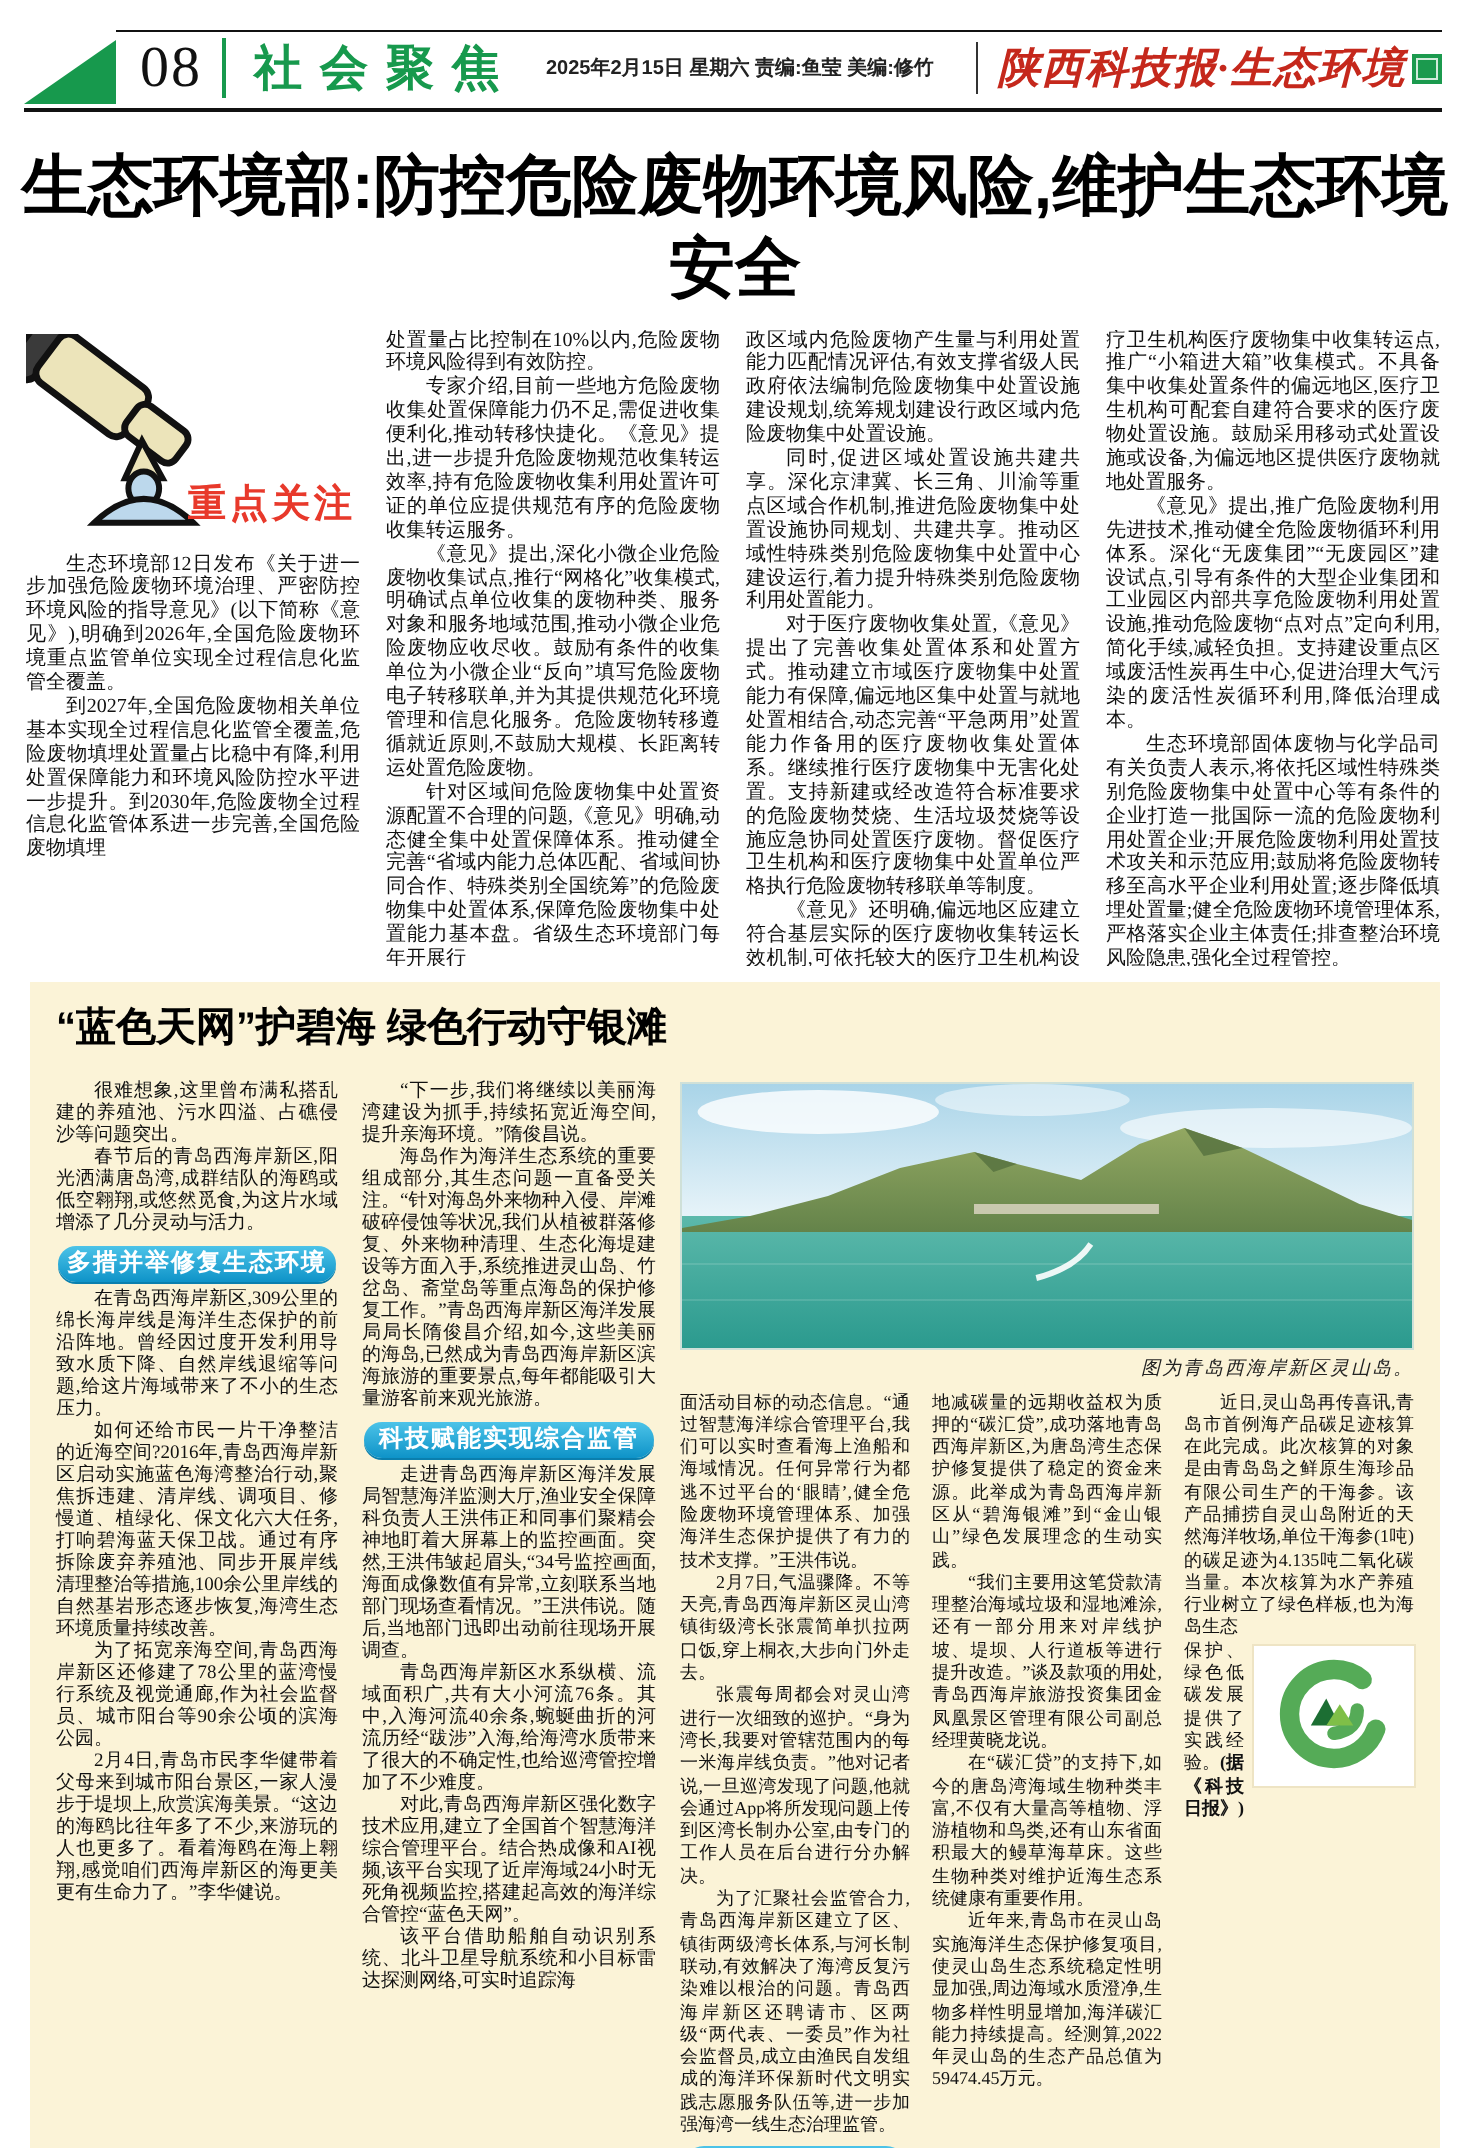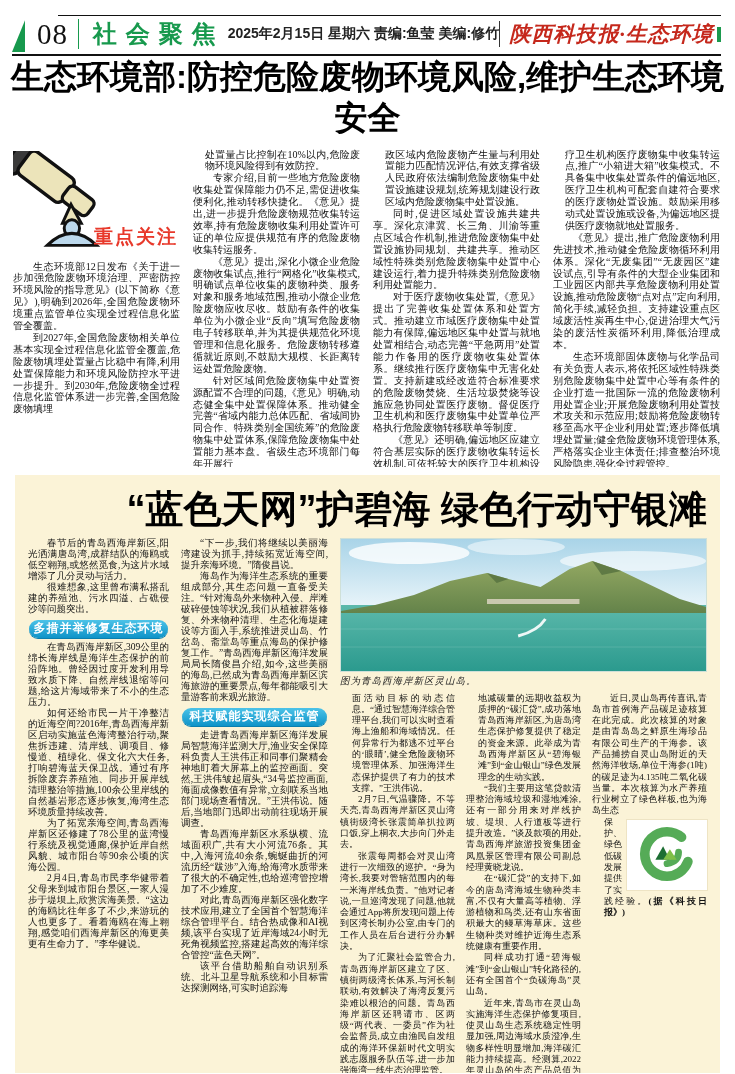--- a/index.html
+++ b/index.html
@@ -7,50 +7,50 @@
         font-family:"Liberation Serif","DejaVu Serif",serif;color:#111;}
   
   .hdr{position:relative;margin:14px 14px 0 12px;height:40px;border-bottom:2px solid #111;}
   .hdr-topline{position:absolute;left:46px;right:0;top:1px;border-top:1.5px solid #111;}
   .hdr-row{display:flex;align-items:center;height:100%;}
   .tri{width:46px;height:32px;background:#17994d;clip-path:polygon(0 100%,100% 0,100% 100%);margin-top:4px;}
   .pageno{font-size:29px;font-family:"Liberation Serif",serif;margin:0 10px 0 12px;letter-spacing:1px;}
   .vbar-green{width:2px;height:30px;background:#17994d;margin-right:14px;}
   .section-title{color:#17994d;font-weight:bold;font-size:24px;letter-spacing:9px;
         font-family:"Liberation Sans","DejaVu Sans",sans-serif;white-space:nowrap;}
-  .dateline{font-size:14px;font-weight:bold;margin-left:3px;white-space:nowrap;
+  .dateline{font-size:10px;font-weight:bold;margin-left:14px;white-space:nowrap;
         font-family:"Liberation Sans",sans-serif;color:#222;}
   .hdr-spacer{flex:1;}
   .vbar-thin{width:1px;height:26px;background:#333;margin-right:10px;}
   .masthead{color:#c5281c;font-size:21px;font-weight:bold;font-style:italic;white-space:nowrap;
         font-family:"Liberation Serif",serif;letter-spacing:1px;}
   .mast-badge{width:15px;height:15px;background:#1b9a4e;display:inline-block;margin-left:3px;vertical-align:middle;
         box-shadow:inset 0 0 0 2px #1b9a4e, inset 0 0 0 3px rgba(255,255,255,.8);}
   
-  .headline1{margin:0 8px 0;text-align:center;font-family:"Liberation Sans","DejaVu Sans",sans-serif;
+  .headline1{margin:16px 8px 0;text-align:center;font-family:"Liberation Sans","DejaVu Sans",sans-serif;
         font-weight:900;font-size:33px;line-height:1.25;letter-spacing:0px;color:#000;}
   .a1-body{margin:10px 15px 0 13px;display:flex;gap:13px;height:318px;overflow:hidden;}
   .a1-col{flex:1;font-size:10px;line-height:11.9px;text-align:justify;}
   .para{margin:0;text-indent:2em;}
-  .cont{text-indent:0;margin-left:12px;}
+  .cont{text-indent:0;}
   .focus-graphic{position:relative;height:104px;margin:2px 0 6px;}
   .focus-label{position:absolute;right:2px;bottom:12px;color:#e8392b;font-weight:900;font-size:19px;
         font-family:"Liberation Sans",sans-serif;letter-spacing:2px;}
   
   .a2{margin:8px 15px 0;background:#fbf3d7;height:598px;box-sizing:border-box;
       padding:6px 13px 10px;overflow:hidden;}
-  .headline2{text-align:right;font-family:"Liberation Sans","DejaVu Sans",sans-serif;
-      font-weight:900;font-size:38px;margin:3px 0 3px;color:#000;}
+  .headline2{text-align:left;font-family:"Liberation Sans","DejaVu Sans",sans-serif;
+      font-weight:900;font-size:20px;margin:3px 0 14px;color:#000;}
   .a2-row{display:flex;gap:12px;}
   .a2-colA{width:141px;flex:none;font-size:9.5px;line-height:11px;text-align:justify;}
   .a2-colB{width:147px;flex:none;font-size:9.5px;line-height:11px;text-align:justify;}
   .a2-right{flex:1;display:flex;flex-direction:column;min-width:0;}
   .photo{height:132px;overflow:hidden;border:1px solid #cfe0d8;}
   .photo svg{display:block;}
-  .caption{text-align:left;font-size:9.5px;color:#222;margin:3px 0 5px;font-style:italic;letter-spacing:1px;}
+  .caption{text-align:right;font-size:9.5px;color:#222;margin:3px 0 5px;font-style:italic;letter-spacing:1px;}
   .a2-row3{display:flex;gap:11px;flex:1;}
   .a2-colS{flex:1;font-size:9px;line-height:11.3px;text-align:justify;min-width:0;}
   .subhead{display:block;margin:5px 1px 4px;border-radius:11px;text-align:center;
       background:linear-gradient(180deg,#4cc3e8,#0e93c8);color:#fff;font-weight:bold;font-size:12px;
       font-family:"Liberation Sans",sans-serif;padding:3px 0 4px;box-shadow:0 1px 0 #0a7fae;letter-spacing:1px;}
   .credit{font-weight:bold;}
   .tashan-box{float:right;width:76px;margin:3px 0 0 5px;background:#fff;padding:5px 2px 4px;
       text-align:center;box-shadow:0 0 0 1px #eee4c4;}
 </style>
 </head>
@@ -110,26 +110,26 @@
       <p class="para">《意见》提出,推广危险废物利用先进技术,推动健全危险废物循环利用体系。深化“无废集团”“无废园区”建设试点,引导有条件的大型企业集团和工业园区内部共享危险废物利用处置设施,推动危险废物“点对点”定向利用,简化手续,减轻负担。支持建设重点区域废活性炭再生中心,促进治理大气污染的废活性炭循环利用,降低治理成本。</p>
       <p class="para"><span>生态环境部固体废物与化学品司有关负责人表示,将依托区域性特殊类别危险废物集中处置中心等有条件的企业打造一批国际一流的危险废物利用处置企业;开展危险废物利用处置技术攻关和示范应用;鼓励将危险废物转移至高水平企业利用处置;逐步降低填埋处置量;健全危险废物环境管理体系,严格落实企业主体责任;排查整治环境风险隐患,强化全过程管控。</span></p>
     </div>
   </div>
 
   <div class="a2">
     <div class="headline2">“蓝色天网”护碧海 绿色行动守银滩</div>
     <div class="a2-row">
 
       <div class="a2-colA">
+        <p class="para">很难想象,这里曾布满私搭乱建的养殖池、污水四溢、占礁侵沙等问题突出。</p>
         <p class="para">春节后的青岛西海岸新区,阳光洒满唐岛湾,成群结队的海鸥或低空翱翔,或悠然觅食,为这片水域增添了几分灵动与活力。</p>
-        <p class="para">很难想象,这里曾布满私搭乱建的养殖池、污水四溢、占礁侵沙等问题突出。</p>
         <span class="subhead">多措并举修复生态环境</span>
         <p class="para">在青岛西海岸新区,309公里的绵长海岸线是海洋生态保护的前沿阵地。曾经因过度开发利用导致水质下降、自然岸线退缩等问题,给这片海域带来了不小的生态压力。</p>
         <p class="para">如何还给市民一片干净整洁的近海空间?2016年,青岛西海岸新区启动实施蓝色海湾整治行动,聚焦拆违建、清岸线、调项目、修慢道、植绿化、保文化六大任务,打响碧海蓝天保卫战。通过有序拆除废弃养殖池、同步开展岸线清理整治等措施,100余公里岸线的自然基岩形态逐步恢复,海湾生态环境质量持续改善。</p>
-        <p class="para">为了拓宽亲海空间,青岛西海岸新区还修建了78公里的蓝湾慢行系统及视觉通廊,保护近岸自然风貌、城市阳台等90余公顷的滨海公园。</p>
+        <p class="para">为了拓宽亲海空间,青岛西海岸新区还修建了78公里的蓝湾慢行系统及视觉通廊,作为社会监督员、城市阳台等90余公顷的滨海公园。</p>
         <p class="para">2月4日,青岛市民李华健带着父母来到城市阳台景区,一家人漫步于堤坝上,欣赏滨海美景。“这边的海鸥比往年多了不少,来游玩的人也更多了。看着海鸥在海上翱翔,感觉咱们西海岸新区的海更美更有生命力了。”李华健说。</p>
       </div>
 
       <div class="a2-colB">
         <p class="para">“下一步,我们将继续以美丽海湾建设为抓手,持续拓宽近海空间,提升亲海环境。”隋俊昌说。</p>
         <p class="para">海岛作为海洋生态系统的重要组成部分,其生态问题一直备受关注。“针对海岛外来物种入侵、岸滩破碎侵蚀等状况,我们从植被群落修复、外来物种清理、生态化海堤建设等方面入手,系统推进灵山岛、竹岔岛、斋堂岛等重点海岛的保护修复工作。”青岛西海岸新区海洋发展局局长隋俊昌介绍,如今,这些美丽的海岛,已然成为青岛西海岸新区滨海旅游的重要景点,每年都能吸引大量游客前来观光旅游。</p>
         <span class="subhead">科技赋能实现综合监管</span>
         <p class="para">走进青岛西海岸新区海洋发展局智慧海洋监测大厅,渔业安全保障科负责人王洪伟正和同事们聚精会神地盯着大屏幕上的监控画面。突然,王洪伟皱起眉头,“34号监控画面,海面成像数值有异常,立刻联系当地部门现场查看情况。”王洪伟说。随后,当地部门迅即出动前往现场开展调查。</p>
         <p class="para">青岛西海岸新区水系纵横、流域面积广,共有大小河流76条。其中,入海河流40余条,蜿蜒曲折的河流历经“跋涉”入海,给海湾水质带来了很大的不确定性,也给巡湾管控增加了不少难度。</p>
         <p class="para">对此,青岛西海岸新区强化数字技术应用,建立了全国首个智慧海洋综合管理平台。结合热成像和AI视频,该平台实现了近岸海域24小时无死角视频监控,搭建起高效的海洋综合管控“蓝色天网”。</p>
@@ -175,21 +175,20 @@
             <p class="para">张震每周都会对灵山湾进行一次细致的巡护。“身为湾长,我要对管辖范围内的每一米海岸线负责。”他对记者说,一旦巡湾发现了问题,他就会通过App将所发现问题上传到区湾长制办公室,由专门的工作人员在后台进行分办解决。</p>
             <p class="para">为了汇聚社会监管合力,青岛西海岸新区建立了区、镇街两级湾长体系,与河长制联动,有效解决了海湾反复污染难以根治的问题。青岛西海岸新区还聘请市、区两级“两代表、一委员”作为社会监督员,成立由渔民自发组成的海洋环保新时代文明实践志愿服务队伍等,进一步加强海湾一线生态治理监管。</p>
             <span class="subhead">先行先试探寻发展新路</span>
 
           </div>
 
           <div class="a2-colS">
             <p class="para cont">地减碳量的远期收益权为质押的“碳汇贷”,成功落地青岛西海岸新区,为唐岛湾生态保护修复提供了稳定的资金来源。此举成为青岛西海岸新区从“碧海银滩”到“金山银山”绿色发展理念的生动实践。</p>
             <p class="para">“我们主要用这笔贷款清理整治海域垃圾和湿地滩涂,还有一部分用来对岸线护坡、堤坝、人行道板等进行提升改造。”谈及款项的用处,青岛西海岸旅游投资集团金凤凰景区管理有限公司副总经理黄晓龙说。</p>
             <p class="para">在“碳汇贷”的支持下,如今的唐岛湾海域生物种类丰富,不仅有大量高等植物、浮游植物和鸟类,还有山东省面积最大的鳗草海草床。这些生物种类对维护近海生态系统健康有重要作用。</p>
-            <p class="para">同样成功打通“碧海银滩”到“金山银山”转化路径的,还有全国首个“负碳海岛”灵山岛。</p>
             <p class="para">近年来,青岛市在灵山岛实施海洋生态保护修复项目,使灵山岛生态系统稳定性明显加强,周边海域水质澄净,生物多样性明显增加,海洋碳汇能力持续提高。经测算,2022年灵山岛的生态产品总值为59474.45万元。</p>
 
           </div>
 
           <div class="a2-colS">
             <p class="para">近日,灵山岛再传喜讯,青岛市首例海产品碳足迹核算在此完成。此次核算的对象是由青岛岛之鲜原生海珍品有限公司生产的干海参。该产品捕捞自灵山岛附近的天然海洋牧场,单位干海参(1吨)的碳足迹为4.135吨二氧化碳当量。本次核算为水产养殖行业树立了绿色样板,也为海岛生态</p>
             <div class="tashan-box">
               <svg width="58" height="58" viewBox="0 0 60 60">
                 <circle cx="30" cy="30" r="23" fill="none" stroke="#55ab57" stroke-width="10" stroke-dasharray="116 29" stroke-dashoffset="-8" stroke-linecap="round"></circle>
                 <path d="M30 40 q12 -2 12 -12" fill="none" stroke="#55ab57" stroke-width="7" stroke-linecap="round"></path>

